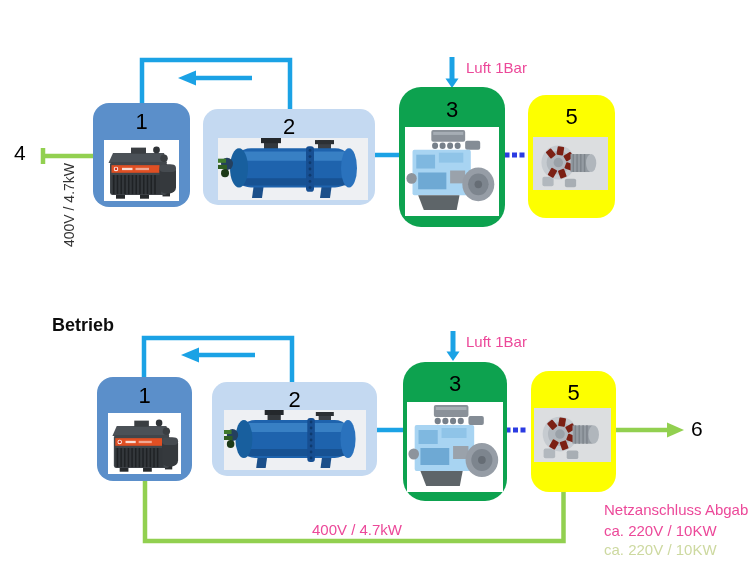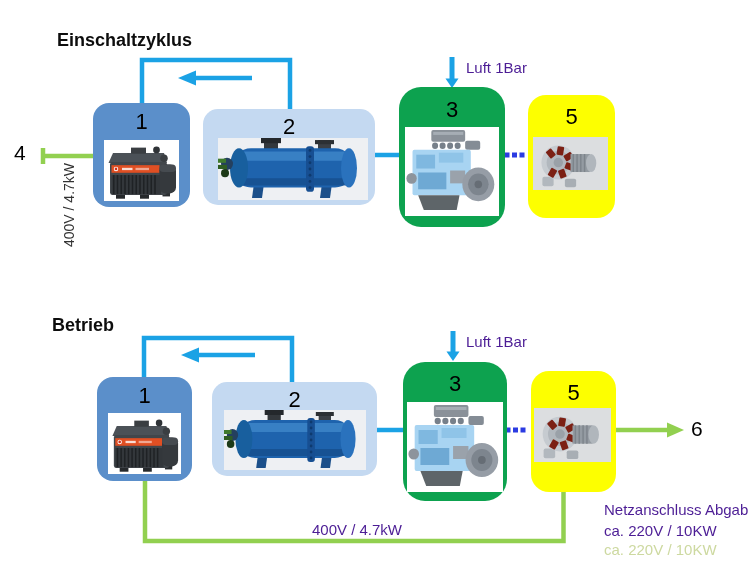--- a/index.html
+++ b/index.html
@@ -10,21 +10,21 @@
   .overlay{position:absolute;left:0;top:0;width:748px;height:576px;z-index:1;pointer-events:none;}
   .node{position:absolute;z-index:2;}
   .node-num{
     position:absolute;left:0;right:0;text-align:center;
     font-size:22px;color:#000;line-height:1;
   }
   .node-img{position:absolute;overflow:hidden;}
   .node-img svg{display:block;width:100%;height:100%;}
   .lbl{position:absolute;z-index:3;white-space:nowrap;}
   .title{font-size:18px;font-weight:bold;color:#0d0d0d;}
-  .small{font-size:15px;color:#4c1d95;}
+  .small{font-size:15px;color:#ec4899;}
   .big-num{font-size:21px;color:#000;}
   .vlabel{
     position:absolute;z-index:3;white-space:nowrap;font-size:14px;color:#333;
     transform:translate(-50%,-50%) rotate(-90deg);
   }
   .center-x{transform:translateX(-50%);}
   .ghost{color:#cdd9a0;}
 </style>
 </head>
 <body>
@@ -186,21 +186,20 @@
     </g>
     <g>
       <line x1="614" y1="430" x2="668" y2="430" stroke="#92d050" stroke-width="4.5"></line>
       <polygon points="684,430 667,422.5 667,437.5" fill="#92d050"></polygon>
     </g>
     <g>
       <path d="M145,479 V541 H563.5 V490" fill="none" stroke="#92d050" stroke-width="4.5"></path>
     </g>
   </svg>
 
-  <div class="lbl title" style="left:57px;top:30px">Einschaltzyklus</div>
 
   <div class="lbl big-num" style="left:14px;top:141px">4</div>
   <div class="vlabel" style="left:69px;top:205px">400V / 4.7kW</div>
   <div class="lbl small" style="left:466px;top:59px">Luft 1Bar</div>
 
   <div class="node" style="left:93px;top:103px;width:97px;height:104px;background:#5b8fca;border-radius:16px">
     <div class="node-num" style="top:8px">1</div>
     <div class="node-img" style="left:11px;top:37px;width:75px;height:61px;background:#fff">
       <svg viewBox="0 0 100 80" preserveAspectRatio="none">
           <use href="#sym-pump"></use>

